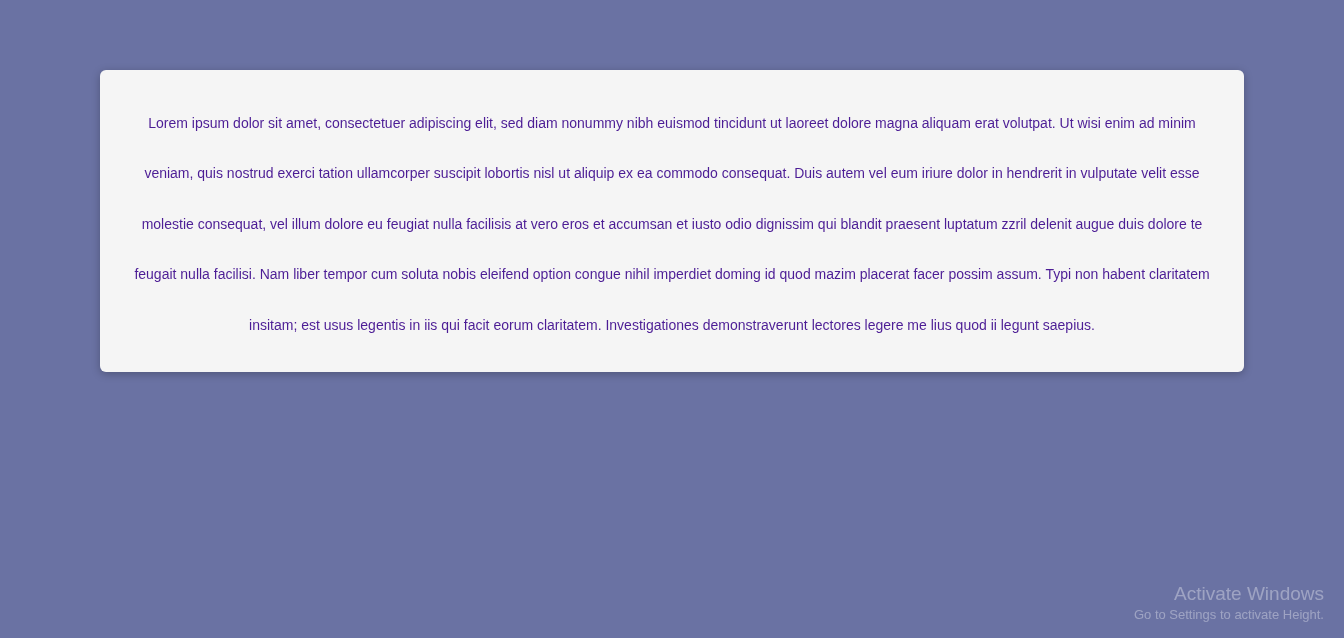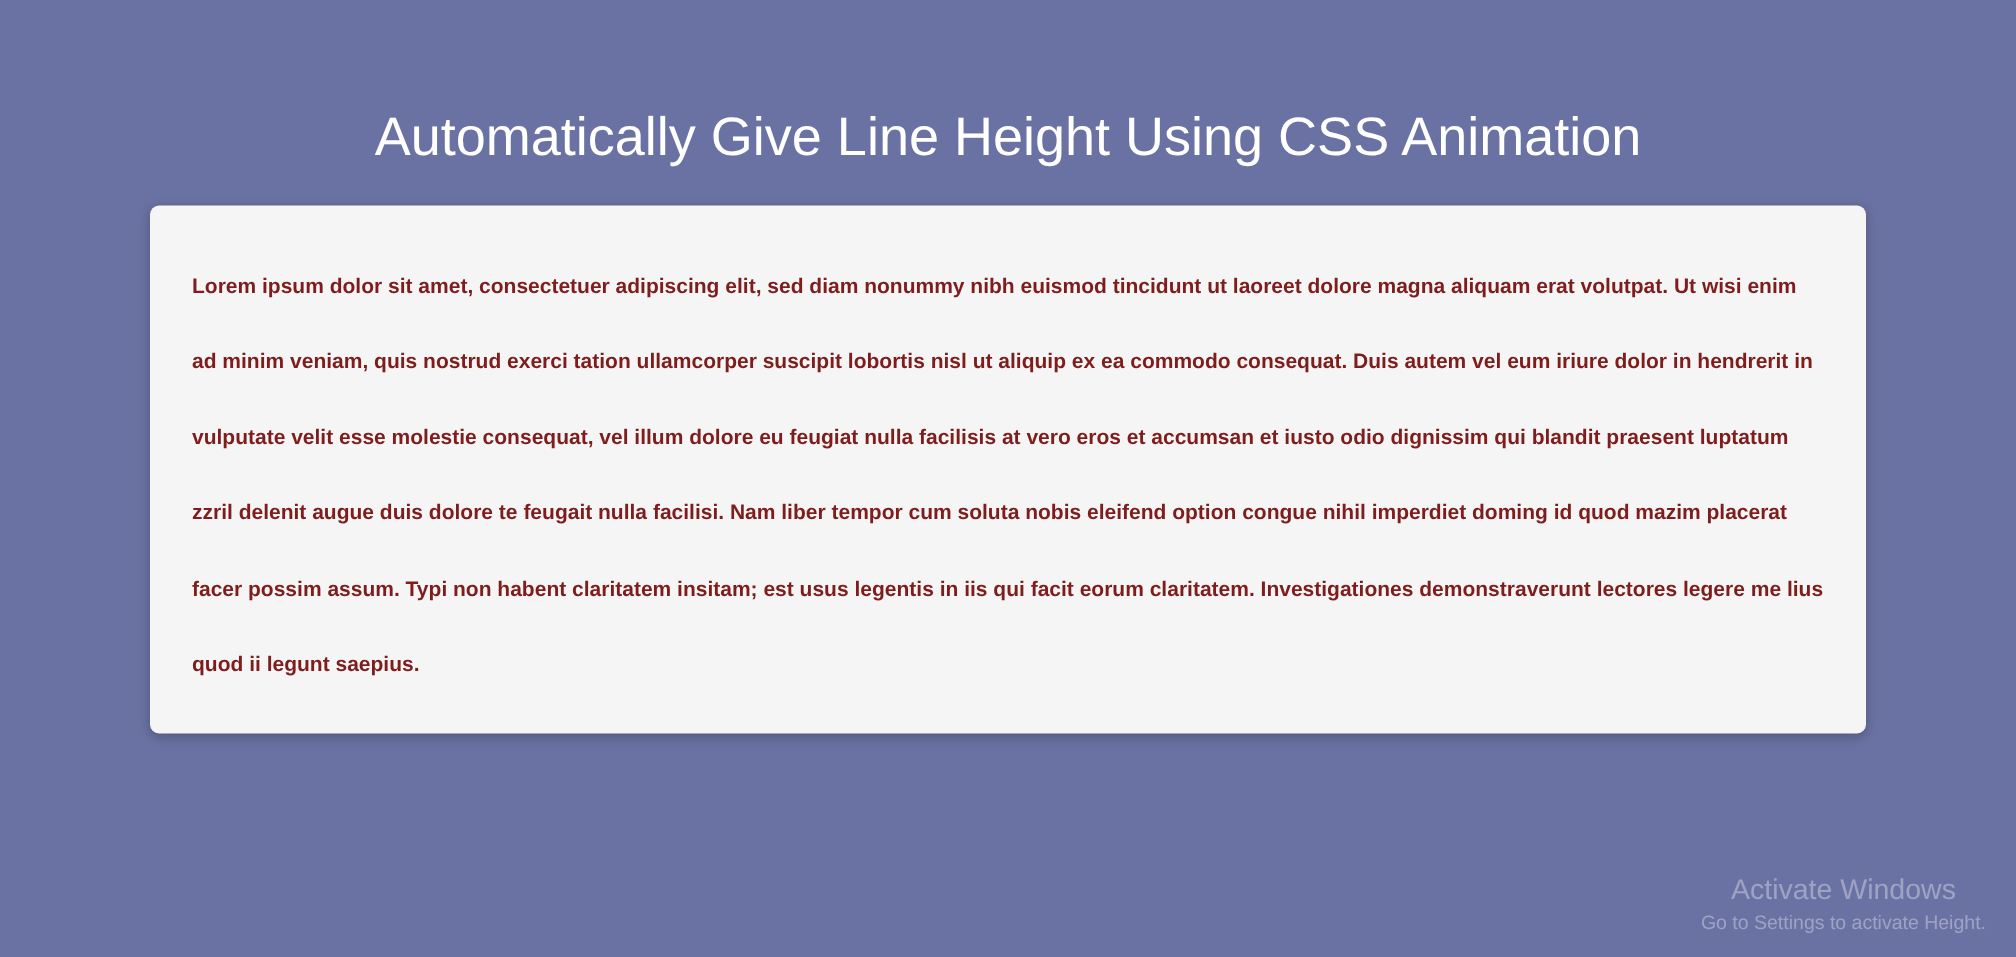--- a/index.html
+++ b/index.html
@@ -25,49 +25,47 @@
       text-align: center;
       margin-bottom: 25px;
     }
     .card {
       background-color: #f5f5f5;
       border-radius: 6px;
       padding: 28px 28px 22px 28px;
       box-shadow: 0 2px 8px rgba(0,0,0,0.25);
     }
     .card-text {
-      color: #7f1d1d;
+      color: #4c1d95;
       font-size: 14px;
       line-height: 3.6;
-      text-align: left;
-      font-weight: bold;
+      text-align: center;
     }
     .watermark {
       position: absolute;
       right: 20px;
       bottom: 16px;
-      text-align: center;
+      text-align: right;
       color: rgba(255,255,255,0.35);
       font-family: "Segoe UI", Arial, sans-serif;
       margin-top: 32px;
     }
     .watermark-title {
       font-size: 19px;
       font-weight: 400;
       margin-bottom: 2px;
     }
     .watermark-sub {
       font-size: 13px;
     }
   </style>
 </head>
 <body>
 
 <div class="container">
-  <h1 class="page-title">Automatically Give Line Height Using CSS Animation</h1>
   <div class="card">
     <p class="card-text">Lorem ipsum dolor sit amet, consectetuer adipiscing elit, sed diam nonummy nibh euismod tincidunt ut laoreet dolore magna aliquam erat volutpat. Ut wisi enim ad minim veniam, quis nostrud exerci tation ullamcorper suscipit lobortis nisl ut aliquip ex ea commodo consequat. Duis autem vel eum iriure dolor in hendrerit in vulputate velit esse molestie consequat, vel illum dolore eu feugiat nulla facilisis at vero eros et accumsan et iusto odio dignissim qui blandit praesent luptatum zzril delenit augue duis dolore te feugait nulla facilisi. Nam liber tempor cum soluta nobis eleifend option congue nihil imperdiet doming id quod mazim placerat facer possim assum. Typi non habent claritatem insitam; est usus legentis in iis qui facit eorum claritatem. Investigationes demonstraverunt lectores legere me lius quod ii legunt saepius.</p>
   </div>
 </div>
 
 <div class="watermark">
   <div class="watermark-title">Activate Windows</div>
   <div class="watermark-sub">Go to Settings to activate Height.</div>
 </div>
 

